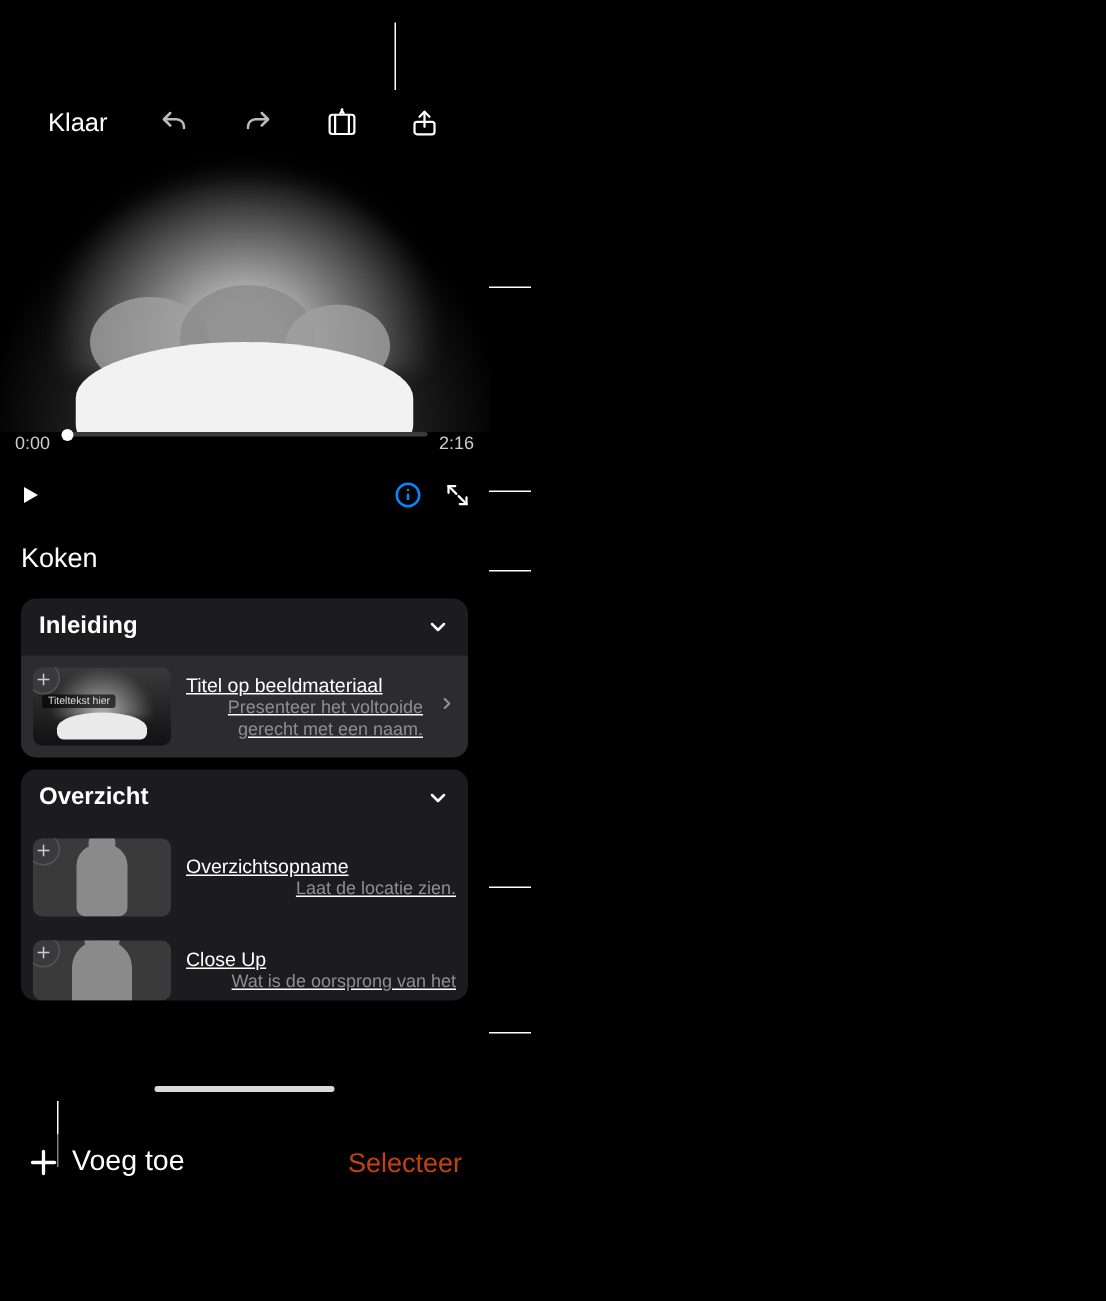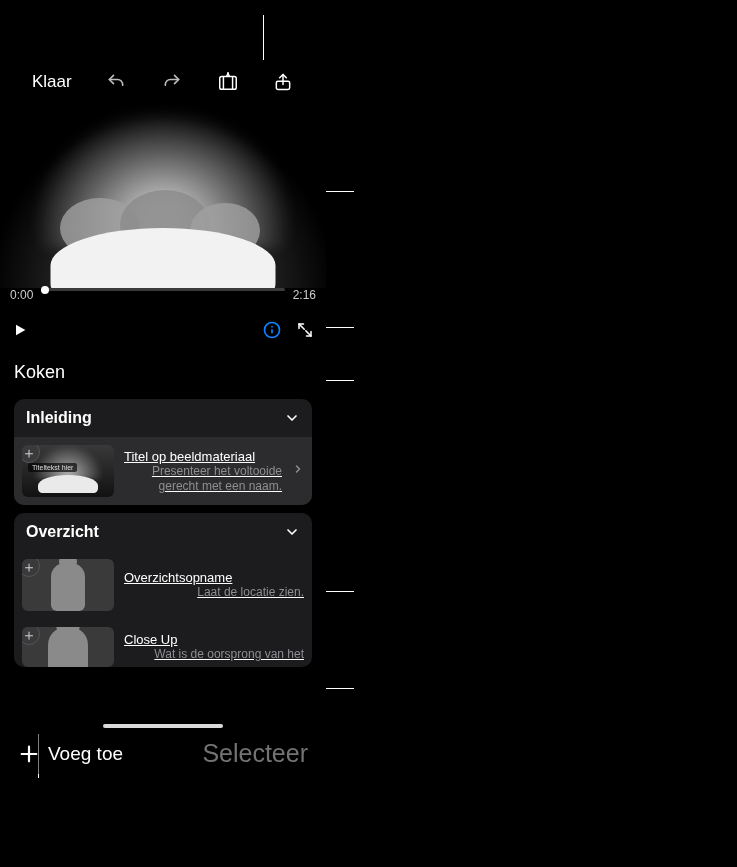--- a/index.html
+++ b/index.html
@@ -263,41 +263,41 @@
   .row-chevron {
     width: 12px;
     color: #8e8e93;
     flex-shrink: 0;
   }
 
   .bottom-bar {
     position: absolute;
     left: 0;
     width: 326px;
-    top: 671px;
+    top: 696px;
     display: flex;
     align-items: center;
     justify-content: space-between;
     padding: 8px 18px 6px 18px;
     background: rgba(0,0,0,0.5);
   }
   .bb-left {
     display: flex;
     align-items: center;
     gap: 8px;
     font-size: 19px;
     color: #fff;
   }
   .bb-plus {
     width: 22px; height: 22px;
     display: flex; align-items:center; justify-content:center;
   }
   .bb-right {
-    font-size: 25px;
-    color: #737373;
+    font-size: 18px;
+    color: #c2410c;
   }
 
   .home-indicator {
     position: absolute;
     left: 50%;
     transform: translateX(-50%);
     bottom: 6px;
     width: 120px;
     height: 4px;
     border-radius: 3px;

